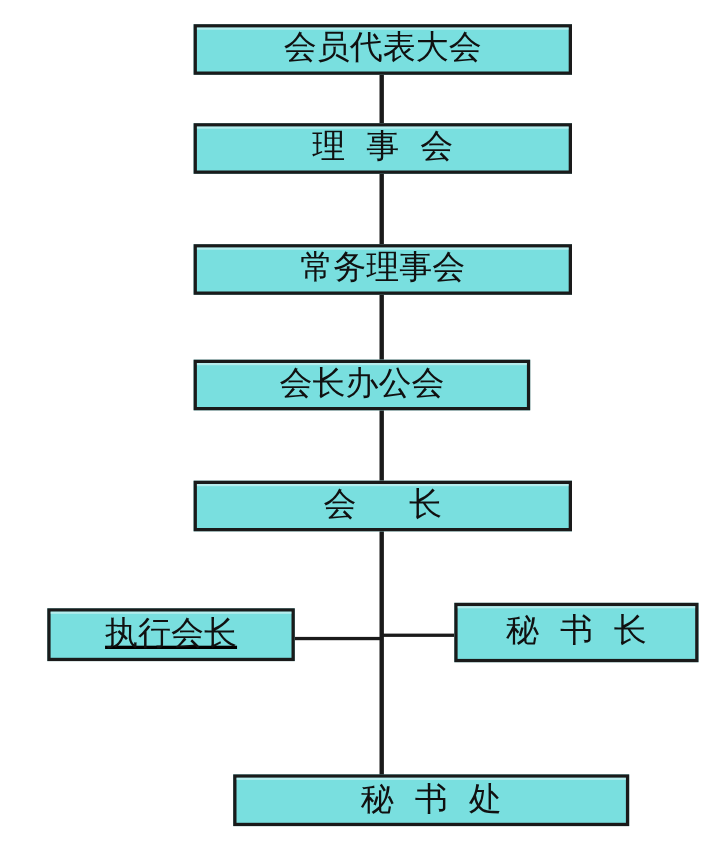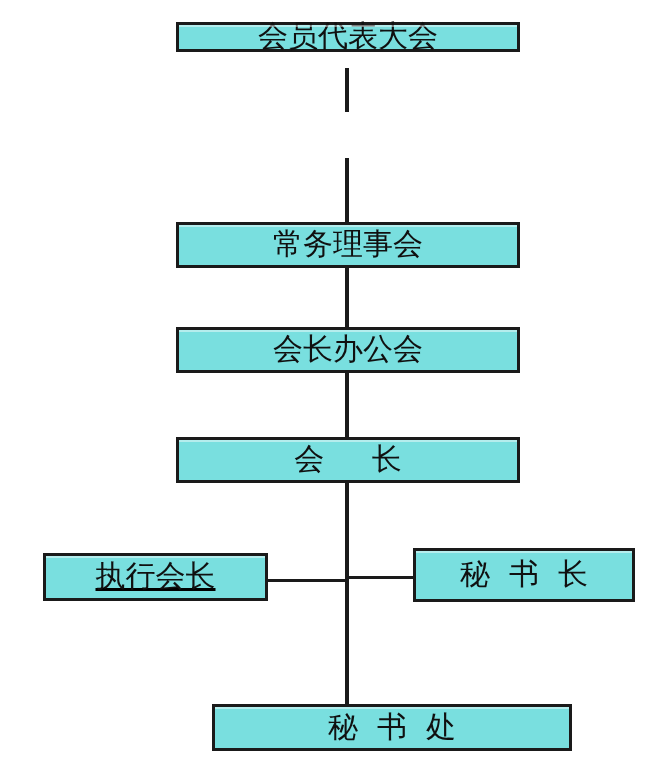--- a/index.html
+++ b/index.html
@@ -70,30 +70,33 @@
 <div id="chart-root">
 
   <div class="connector v" style="left:345px; top:68px; height:44px;"></div>
   <div class="connector v" style="left:345px; top:158px; height:64px;"></div>
   <div class="connector v" style="left:345px; top:268px; height:59px;"></div>
   <div class="connector v" style="left:345px; top:373px; height:64px;"></div>
   <div class="connector v" style="left:345px; top:483px; height:222px;"></div>
   <div class="connector h" style="left:268px; top:579px; width:79px;"></div>
   <div class="connector h" style="left:347px; top:576px; width:66px;"></div>
 
-  <div class="node" style="left:176px; top:22px; width:344px; height:30px;">
+  <div class="node" style="left:176px; top:22px; width:344px; height:46px;">
     <span class="node-label">会员代表大会</span>
   </div>
 
+  <div class="node" style="left:176px; top:112px; width:344px; height:46px;">
+    <span class="node-label">理  事  会</span>
+  </div>
 
   <div class="node" style="left:176px; top:222px; width:344px; height:46px;text-align:right;">
     <span class="node-label">常务理事会</span>
   </div>
 
-  <div class="node" style="left:176px; top:327px; width:344px; height:46px;">
+  <div class="node" style="left:176px; top:327px; width:306px; height:46px;">
     <span class="node-label">会长办公会</span>
   </div>
 
   <div class="node" style="left:176px; top:437px; width:344px; height:46px;">
     <span class="node-label">会     长</span>
   </div>
 
   <div class="node" style="left:43px; top:553px; width:225px; height:48px;text-decoration:underline;">
     <span class="node-label tight">执行会长</span>
   </div>

